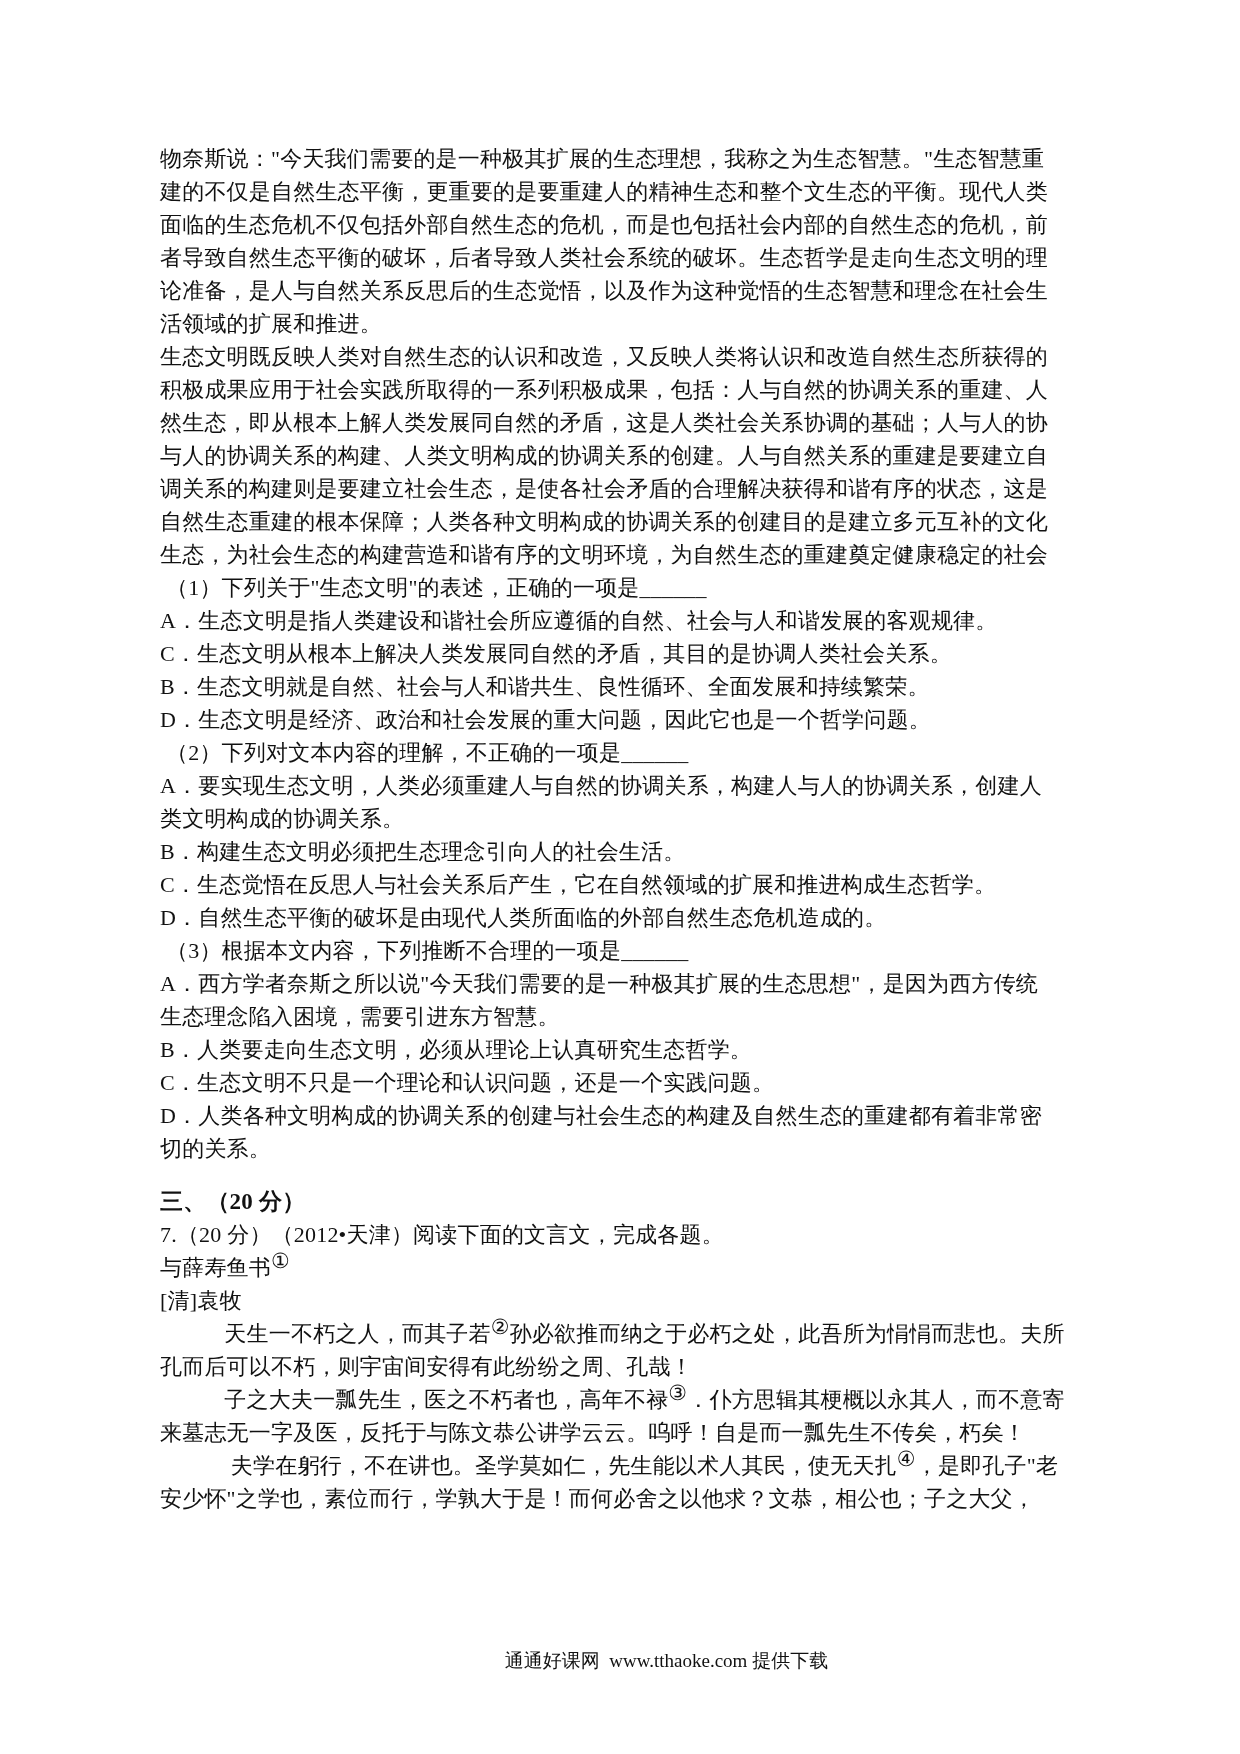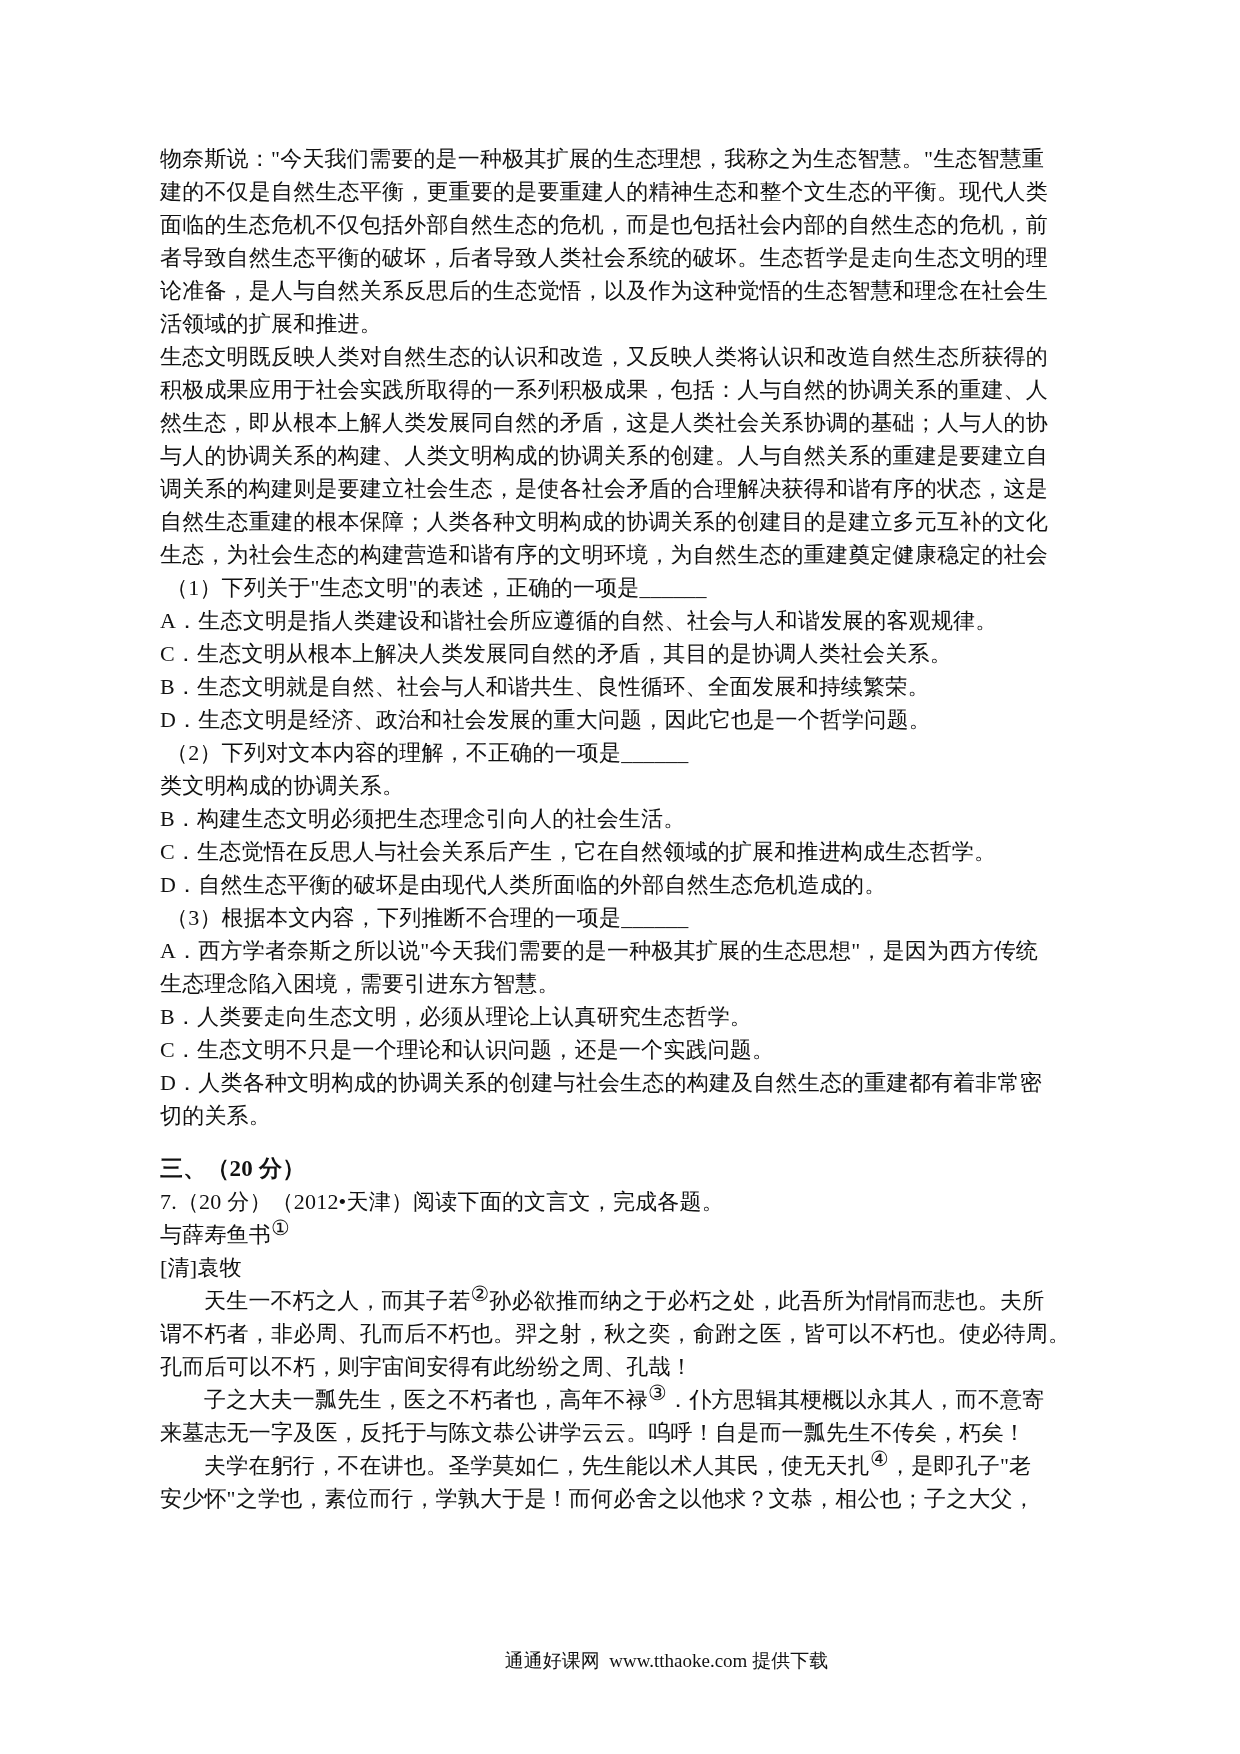--- a/index.html
+++ b/index.html
@@ -19,21 +19,21 @@
     top:142px;
     width:925px;
   }
   .line{
     font-size:22px;
     line-height:33px;
     white-space:nowrap;
     letter-spacing:0.2px;
   }
   .line.q{padding-left:6px;}
-  .line.indent2{padding-left:44px;}
+  .line.indent2{padding-left:44px;text-align:center;}
   .line.section-header{
     font-weight:bold;
     margin-top:20px;
     font-size:23px;
   }
   .line sup{
     font-size:0.95em;
     line-height:0;
     vertical-align:0.32em;
   }
@@ -66,37 +66,37 @@
       <div class="line">与人的协调关系的构建、人类文明构成的协调关系的创建。人与自然关系的重建是要建立自</div>
       <div class="line">调关系的构建则是要建立社会生态，是使各社会矛盾的合理解决获得和谐有序的状态，这是</div>
       <div class="line">自然生态重建的根本保障；人类各种文明构成的协调关系的创建目的是建立多元互补的文化</div>
       <div class="line">生态，为社会生态的构建营造和谐有序的文明环境，为自然生态的重建奠定健康稳定的社会</div>
       <div class="line q">（1）下列关于"生态文明"的表述，正确的一项是______</div>
       <div class="line">A．生态文明是指人类建设和谐社会所应遵循的自然、社会与人和谐发展的客观规律。</div>
       <div class="line">C．生态文明从根本上解决人类发展同自然的矛盾，其目的是协调人类社会关系。</div>
       <div class="line">B．生态文明就是自然、社会与人和谐共生、良性循环、全面发展和持续繁荣。</div>
       <div class="line">D．生态文明是经济、政治和社会发展的重大问题，因此它也是一个哲学问题。</div>
       <div class="line q">（2）下列对文本内容的理解，不正确的一项是______</div>
+      <div class="line">A．要实现生态文明，人类必须重建人与自然的协调关系，构建人与人的协调关系，创建人</div>
       <div class="line">类文明构成的协调关系。</div>
       <div class="line">B．构建生态文明必须把生态理念引向人的社会生活。</div>
       <div class="line">C．生态觉悟在反思人与社会关系后产生，它在自然领域的扩展和推进构成生态哲学。</div>
       <div class="line">D．自然生态平衡的破坏是由现代人类所面临的外部自然生态危机造成的。</div>
       <div class="line q">（3）根据本文内容，下列推断不合理的一项是______</div>
       <div class="line">A．西方学者奈斯之所以说"今天我们需要的是一种极其扩展的生态思想"，是因为西方传统</div>
       <div class="line">生态理念陷入困境，需要引进东方智慧。</div>
       <div class="line">B．人类要走向生态文明，必须从理论上认真研究生态哲学。</div>
       <div class="line">C．生态文明不只是一个理论和认识问题，还是一个实践问题。</div>
       <div class="line">D．人类各种文明构成的协调关系的创建与社会生态的构建及自然生态的重建都有着非常密</div>
       <div class="line">切的关系。</div>
       <div class="line section-header">三、（20 分）</div>
       <div class="line">7.（20 分）（2012•天津）阅读下面的文言文，完成各题。</div>
       <div class="line">与薛寿鱼书<sup>①</sup></div>
       <div class="line">[清]袁牧</div>
       <div class="line indent2">天生一不朽之人，而其子若<sup>②</sup>孙必欲推而纳之于必朽之处，此吾所为悁悁而悲也。夫所</div>
-      <div class="line">谓不朽者，非必周、孔而后不朽也。羿之射，秋之奕，俞跗之医，皆可以不朽也。使必待周。</div>
       <div class="line">孔而后可以不朽，则宇宙间安得有此纷纷之周、孔哉！</div>
       <div class="line indent2">子之大夫一瓢先生，医之不朽者也，高年不禄<sup>③</sup>．仆方思辑其梗概以永其人，而不意寄</div>
       <div class="line">来墓志无一字及医，反托于与陈文恭公讲学云云。呜呼！自是而一瓢先生不传矣，朽矣！</div>
       <div class="line indent2">夫学在躬行，不在讲也。圣学莫如仁，先生能以术人其民，使无天扎<sup>④</sup>，是即孔子"老</div>
       <div class="line">安少怀"之学也，素位而行，学孰大于是！而何必舍之以他求？文恭，相公也；子之大父，</div>
     </div>
   <div class="footer">
     <span>通通好课网  www.tthaoke.com 提供下载</span>
   </div>
 </div>

